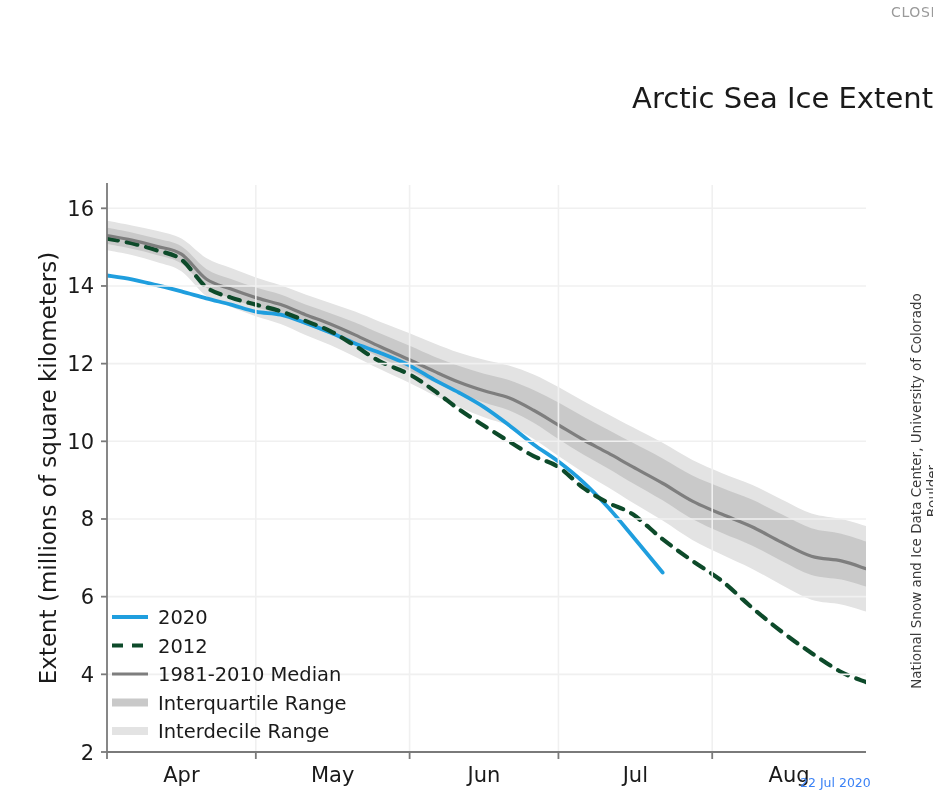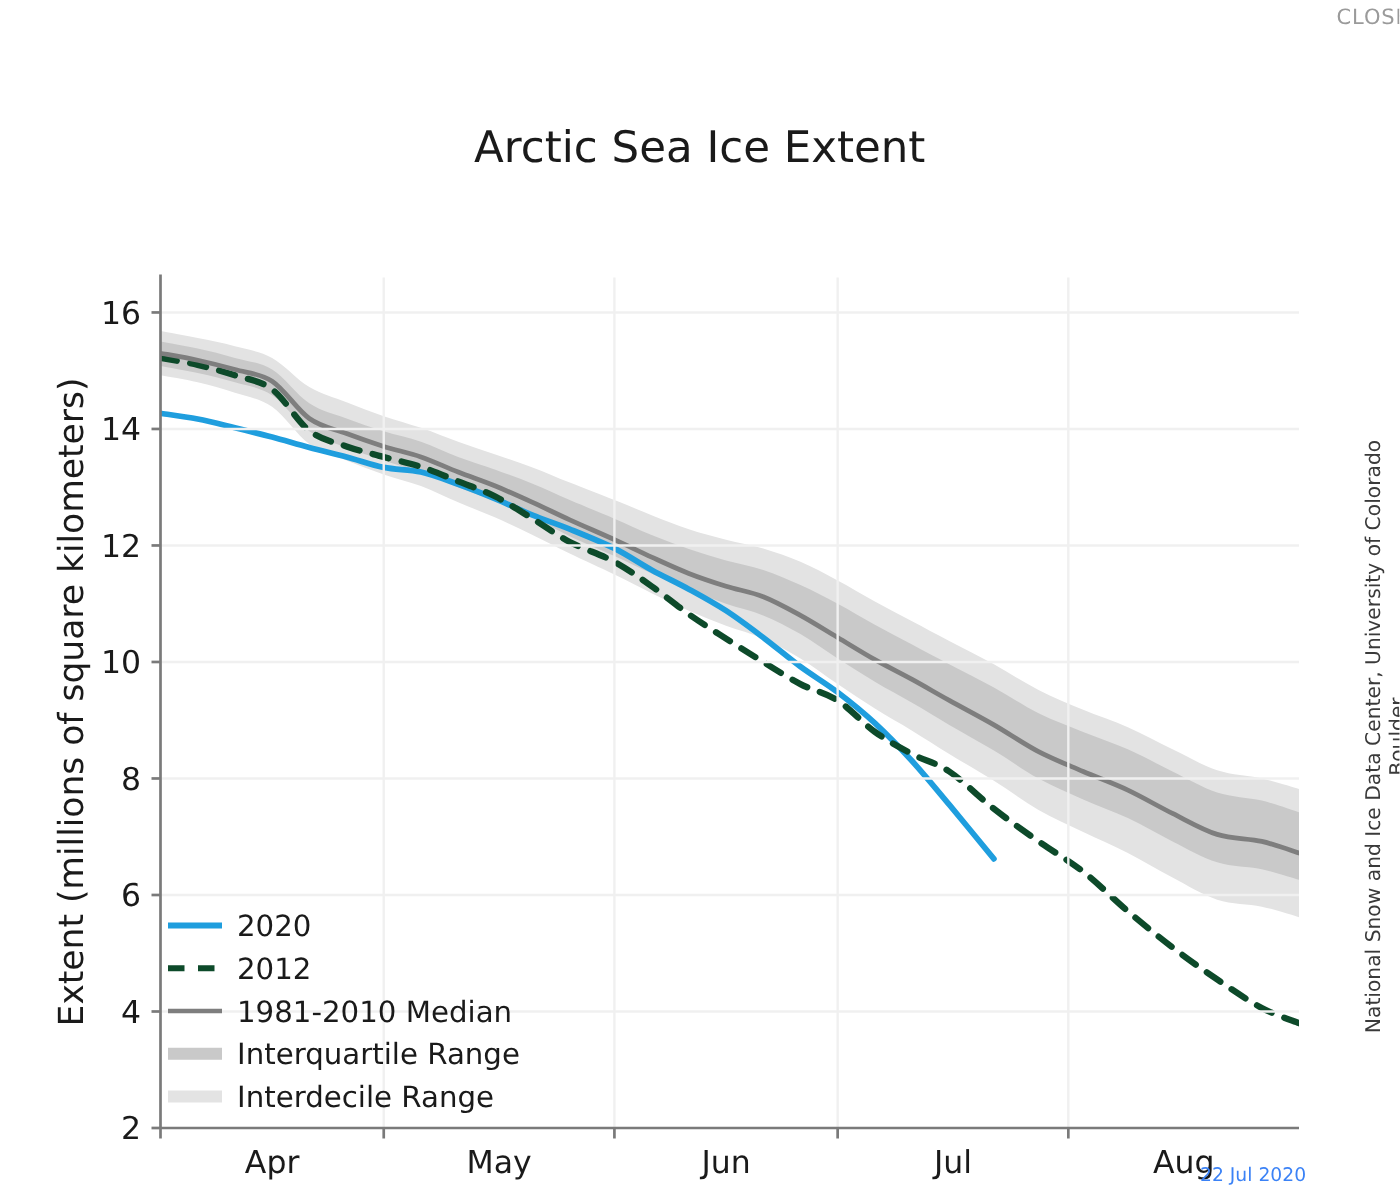--- a/index.html
+++ b/index.html
@@ -28,21 +28,21 @@
     overflow: hidden;
     width: 42px;
     text-align: left;
     cursor: pointer;
   }
   .chart-title {
     position: absolute;
     top: 78px;
     left: 0;
     width: 933px;
-    text-align: center;
+    text-align: right;
     font-size: 29px;
     color: #1a1a1a;
     line-height: 1.42;
     font-family: "DejaVu Sans", "Liberation Sans", sans-serif;
   }
   .chart-title .l2 { display: block; }
   .ylabel {
     position: absolute;
     left: -232px;
     top: 455px;

